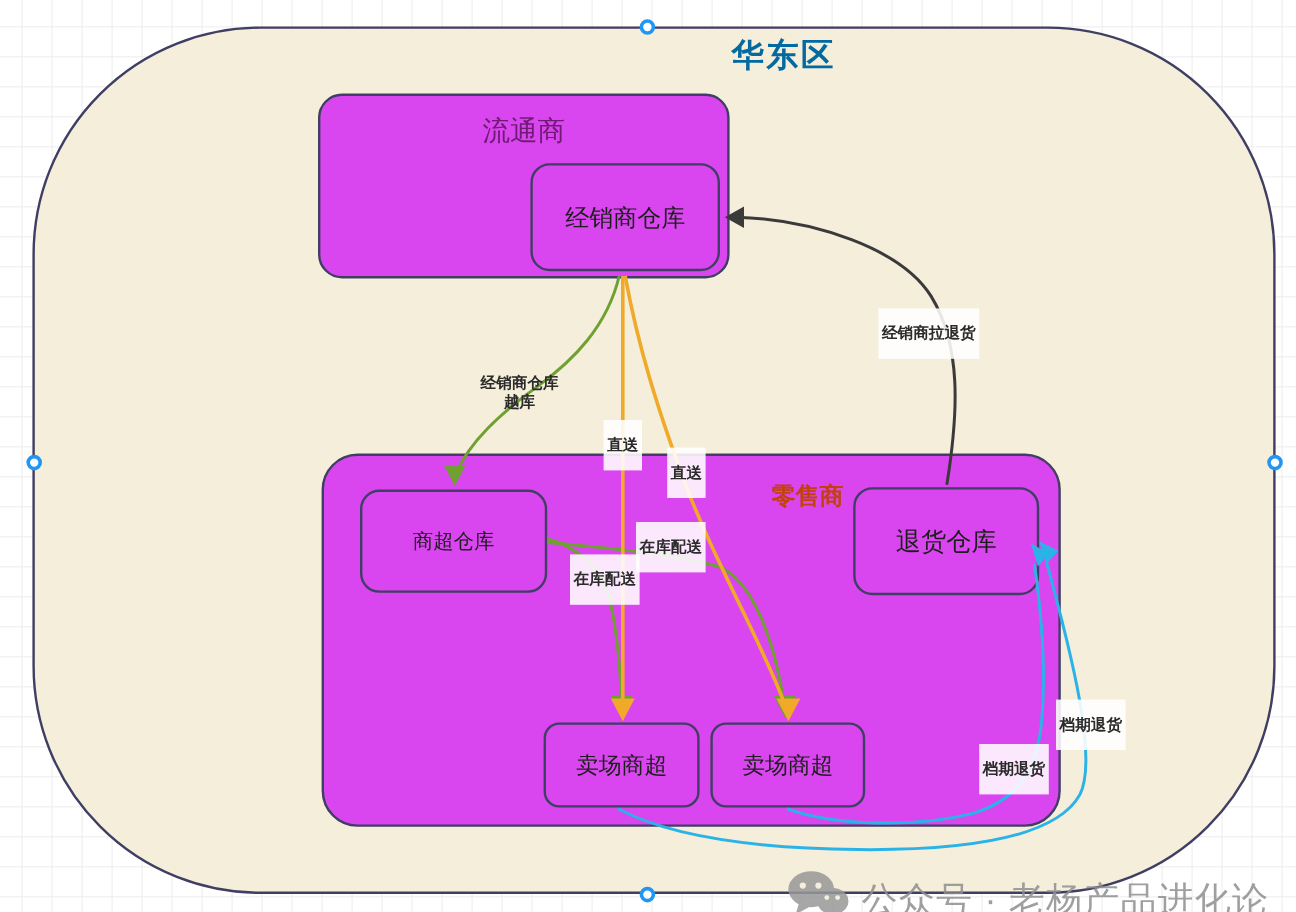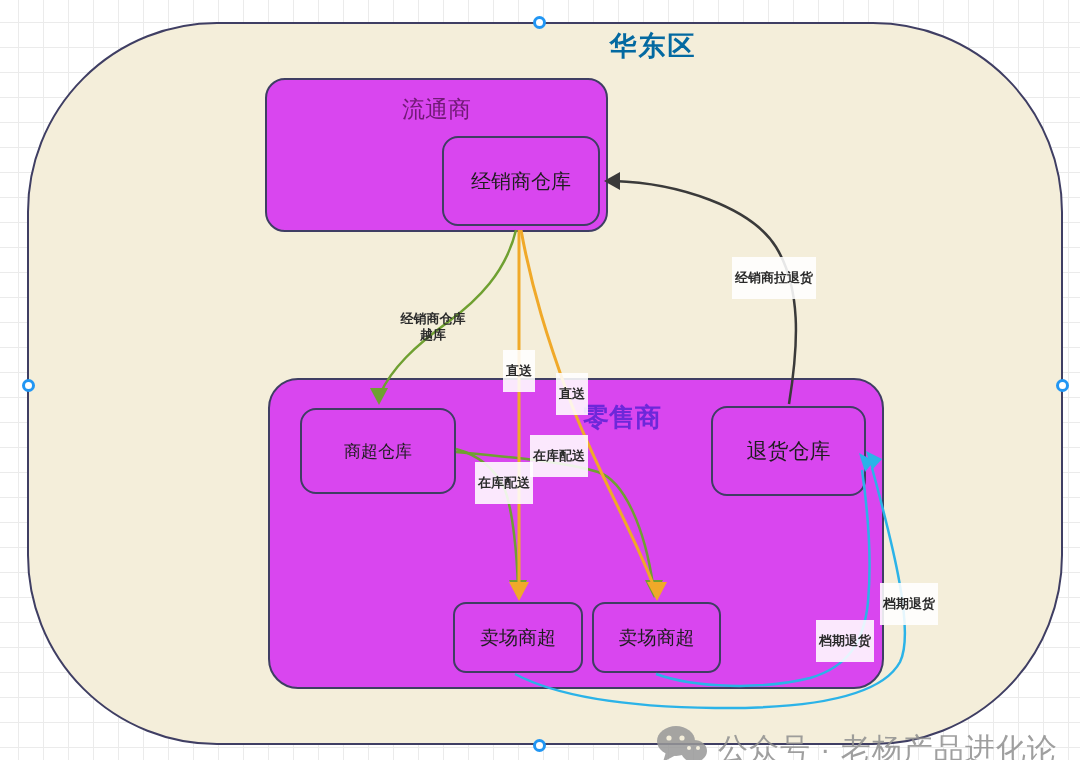--- a/index.html
+++ b/index.html
@@ -32,22 +32,22 @@
     color:#1d1d1d;
   }
   .group-distributor{left:265px;top:78px;width:343px;height:154px;border-radius:20px;}
   .group-distributor-label{
     position:absolute;left:265px;top:94px;width:343px;text-align:center;
     font-size:23px;color:#701a75;
   }
   .node-dealer{left:442px;top:136px;width:158px;height:90px;border-radius:16px;font-size:20px;}
   .group-retailer{left:268px;top:378px;width:616px;height:311px;border-radius:30px;}
   .group-retailer-label{
-    position:absolute;left:583px;top:400px;width:120px;text-align:left;
-    font-size:26px;font-weight:bold;color:#6d28d9;
+    position:absolute;left:583px;top:400px;width:120px;text-align:right;
+    font-size:20px;font-weight:bold;color:#c2410c;
   }
   .node-smwh{left:300px;top:408px;width:156px;height:86px;border-radius:16px;font-size:17px;}
   .node-retwh{left:711px;top:406px;width:155px;height:90px;border-radius:16px;font-size:21px;text-align:right;}
   .node-store1{left:453px;top:602px;width:130px;height:71px;border-radius:13px;font-size:19px;}
   .node-store2{left:592px;top:602px;width:129px;height:71px;border-radius:13px;font-size:19px;}
   .edges-svg{position:absolute;left:0;top:0;width:1080px;height:760px;pointer-events:none;}
   .edge-label{
     position:absolute;transform:translate(-50%,-50%);
     font-size:13px;font-weight:bold;color:#2b2b2b;white-space:nowrap;
     background:rgba(255,255,255,0.88);padding:13px 3px;line-height:16px;

